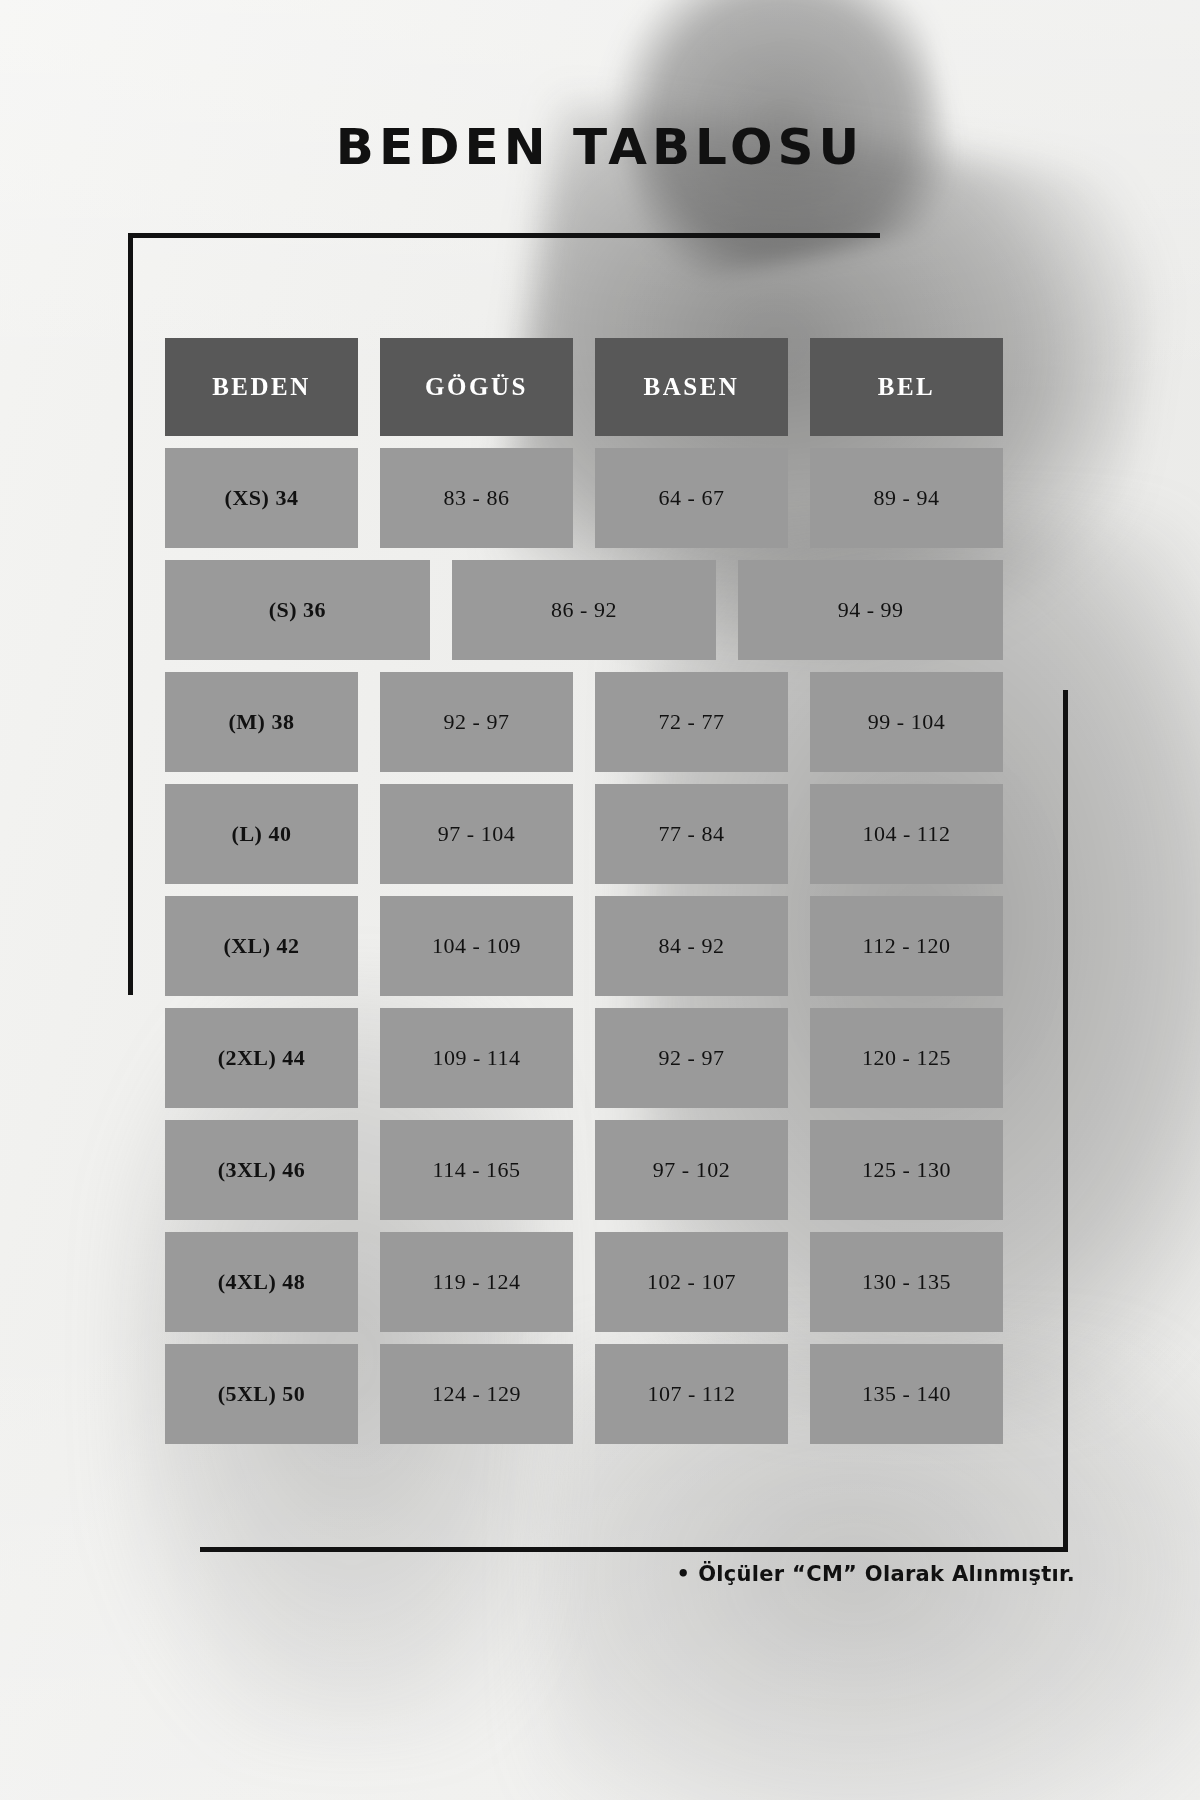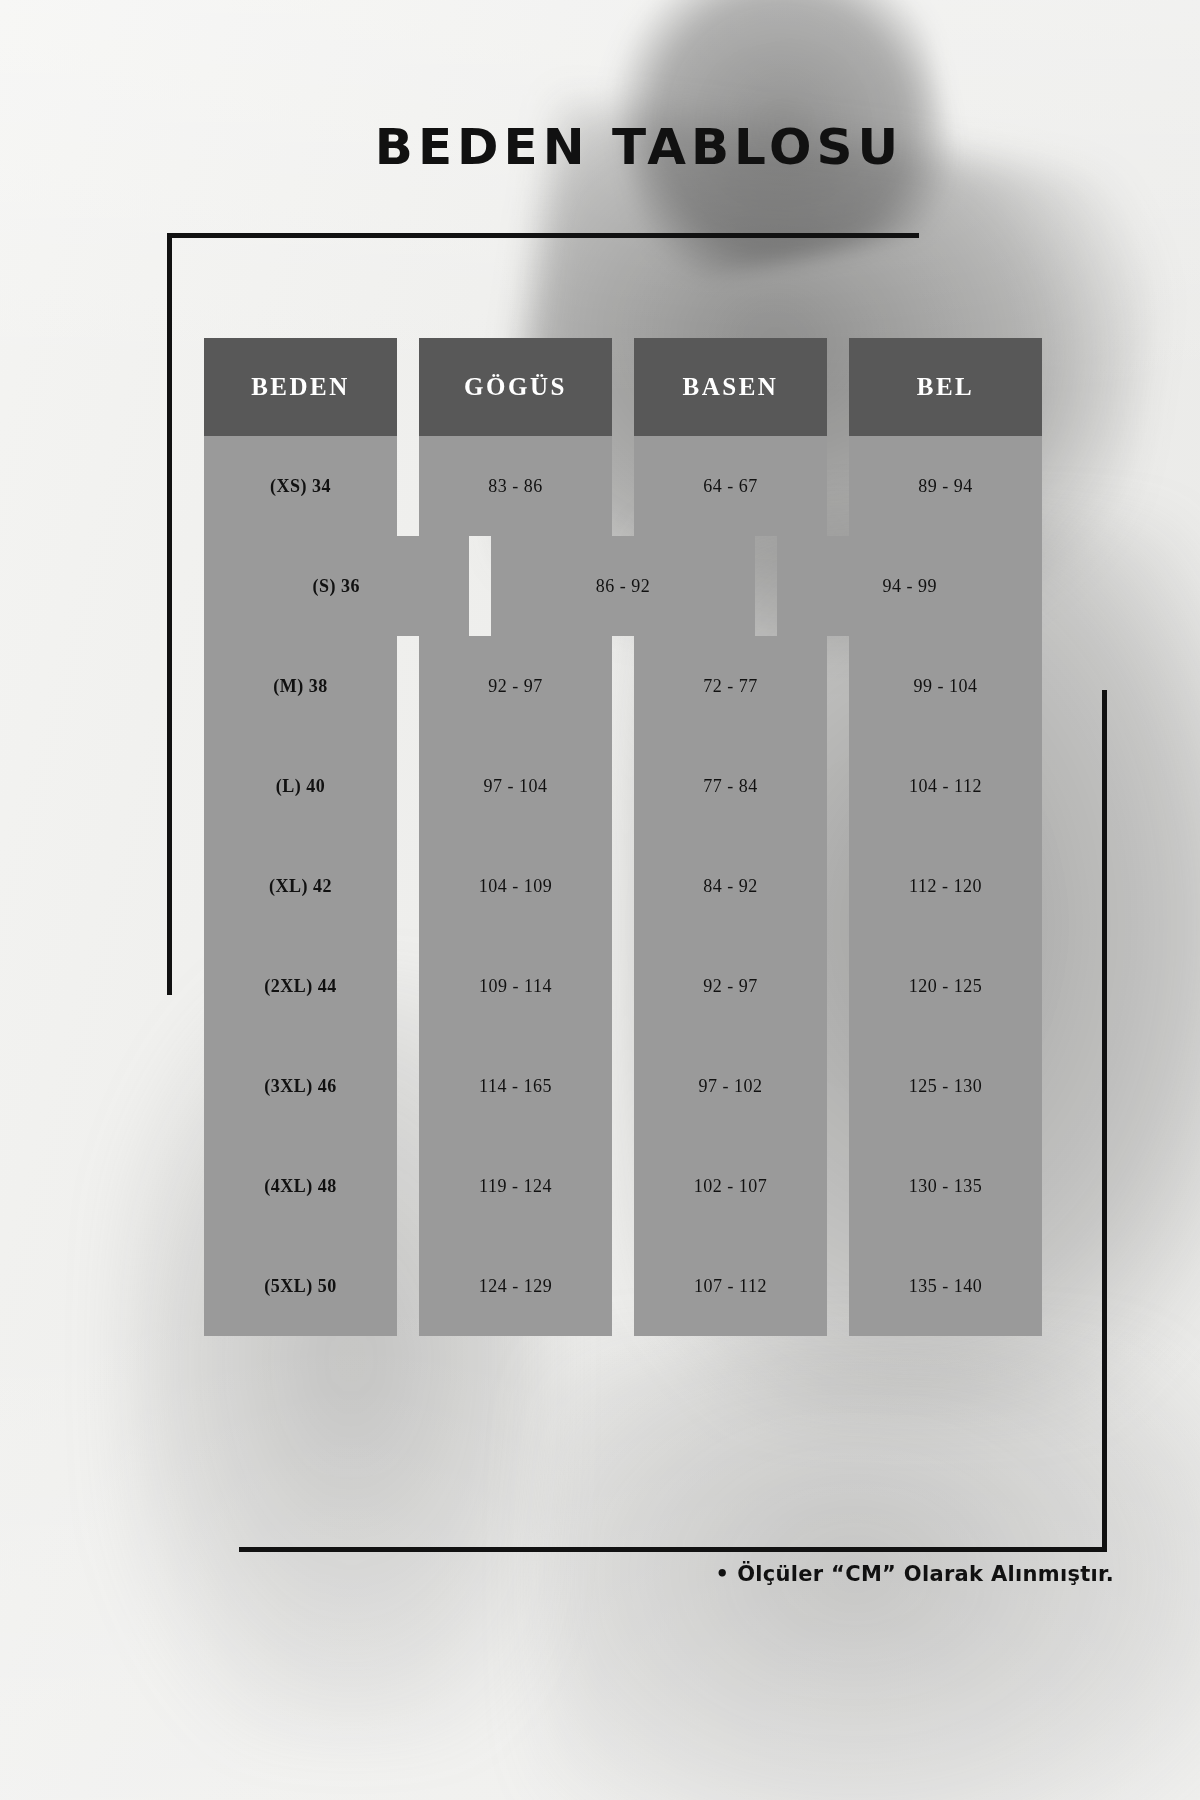--- a/index.html
+++ b/index.html
@@ -73,21 +73,20 @@
     top: 0; left: 0; right: 0; bottom: 0;
     width: 1200px; height: 1800px;
     background: linear-gradient(180deg, rgba(255,255,255,0.28) 0%, rgba(255,255,255,0.0) 22%, rgba(255,255,255,0.0) 72%, rgba(255,255,255,0.22) 100%);
   }
 
   
   #content {
     position: absolute;
     inset: 0;
     z-index: 5;
-    margin-left: 39px;
   }
 
   .title {
     position: absolute;
     top: 118px;
     left: 0;
     width: 1200px;
     text-align: center;
     font-family: "DejaVu Sans", sans-serif;
     font-weight: 700;
@@ -107,36 +106,37 @@
   .line-bottom   { top: 1547px; left: 200px; width: 868px; height: 5px; }
 
   
   .table {
     position: absolute;
     top: 338px;
     left: 165px;
     width: 838px;
     display: flex;
     flex-direction: column;
+    gap: 12px;
   }
   .row {
     display: flex;
     gap: 22px;
   }
   .cell {
     flex: 1 1 0;
     height: 100px;
     display: flex;
     align-items: center;
     justify-content: center;
     text-align: center;
     background: #9a9a9a;
     color: #111111;
     font-family: "Liberation Serif", serif;
-    font-size: 18px;
+    font-size: 22px;
     letter-spacing: 0.5px;
   }
   .row-head .cell {
     background: #585858;
     color: #ffffff;
     height: 98px;
     font-size: 25px;
     font-weight: 700;
     letter-spacing: 2.5px;
   }

